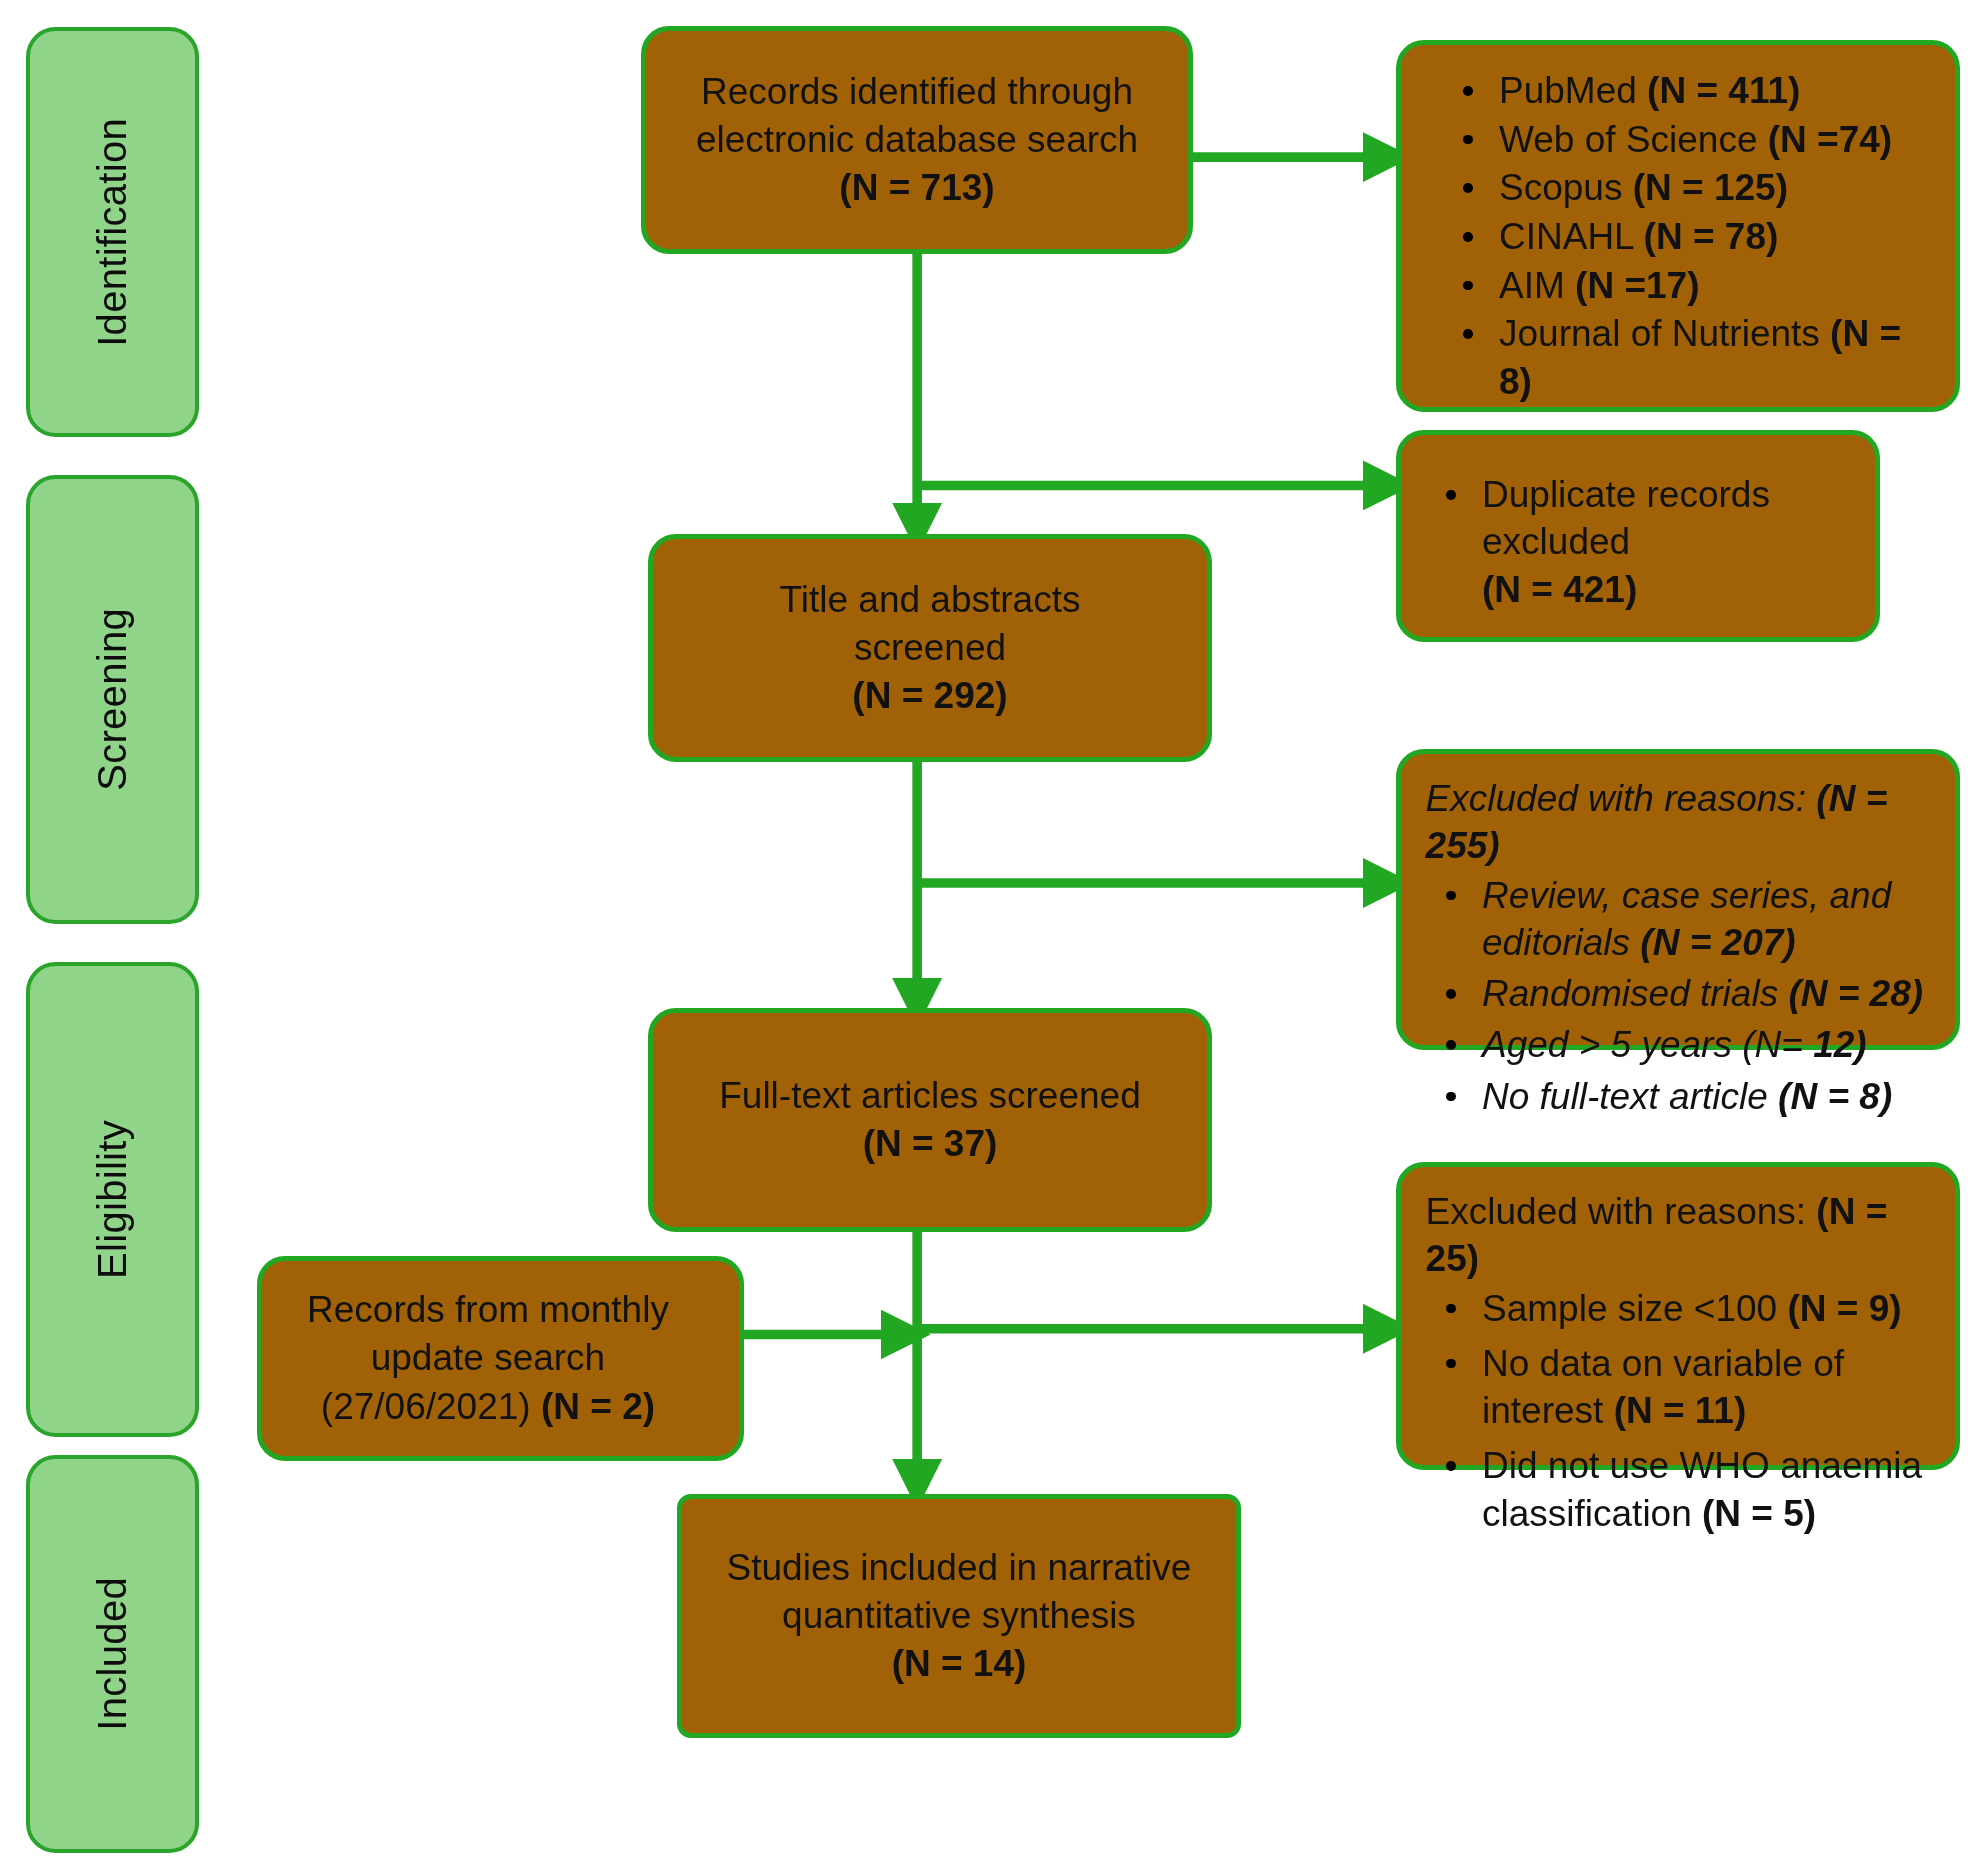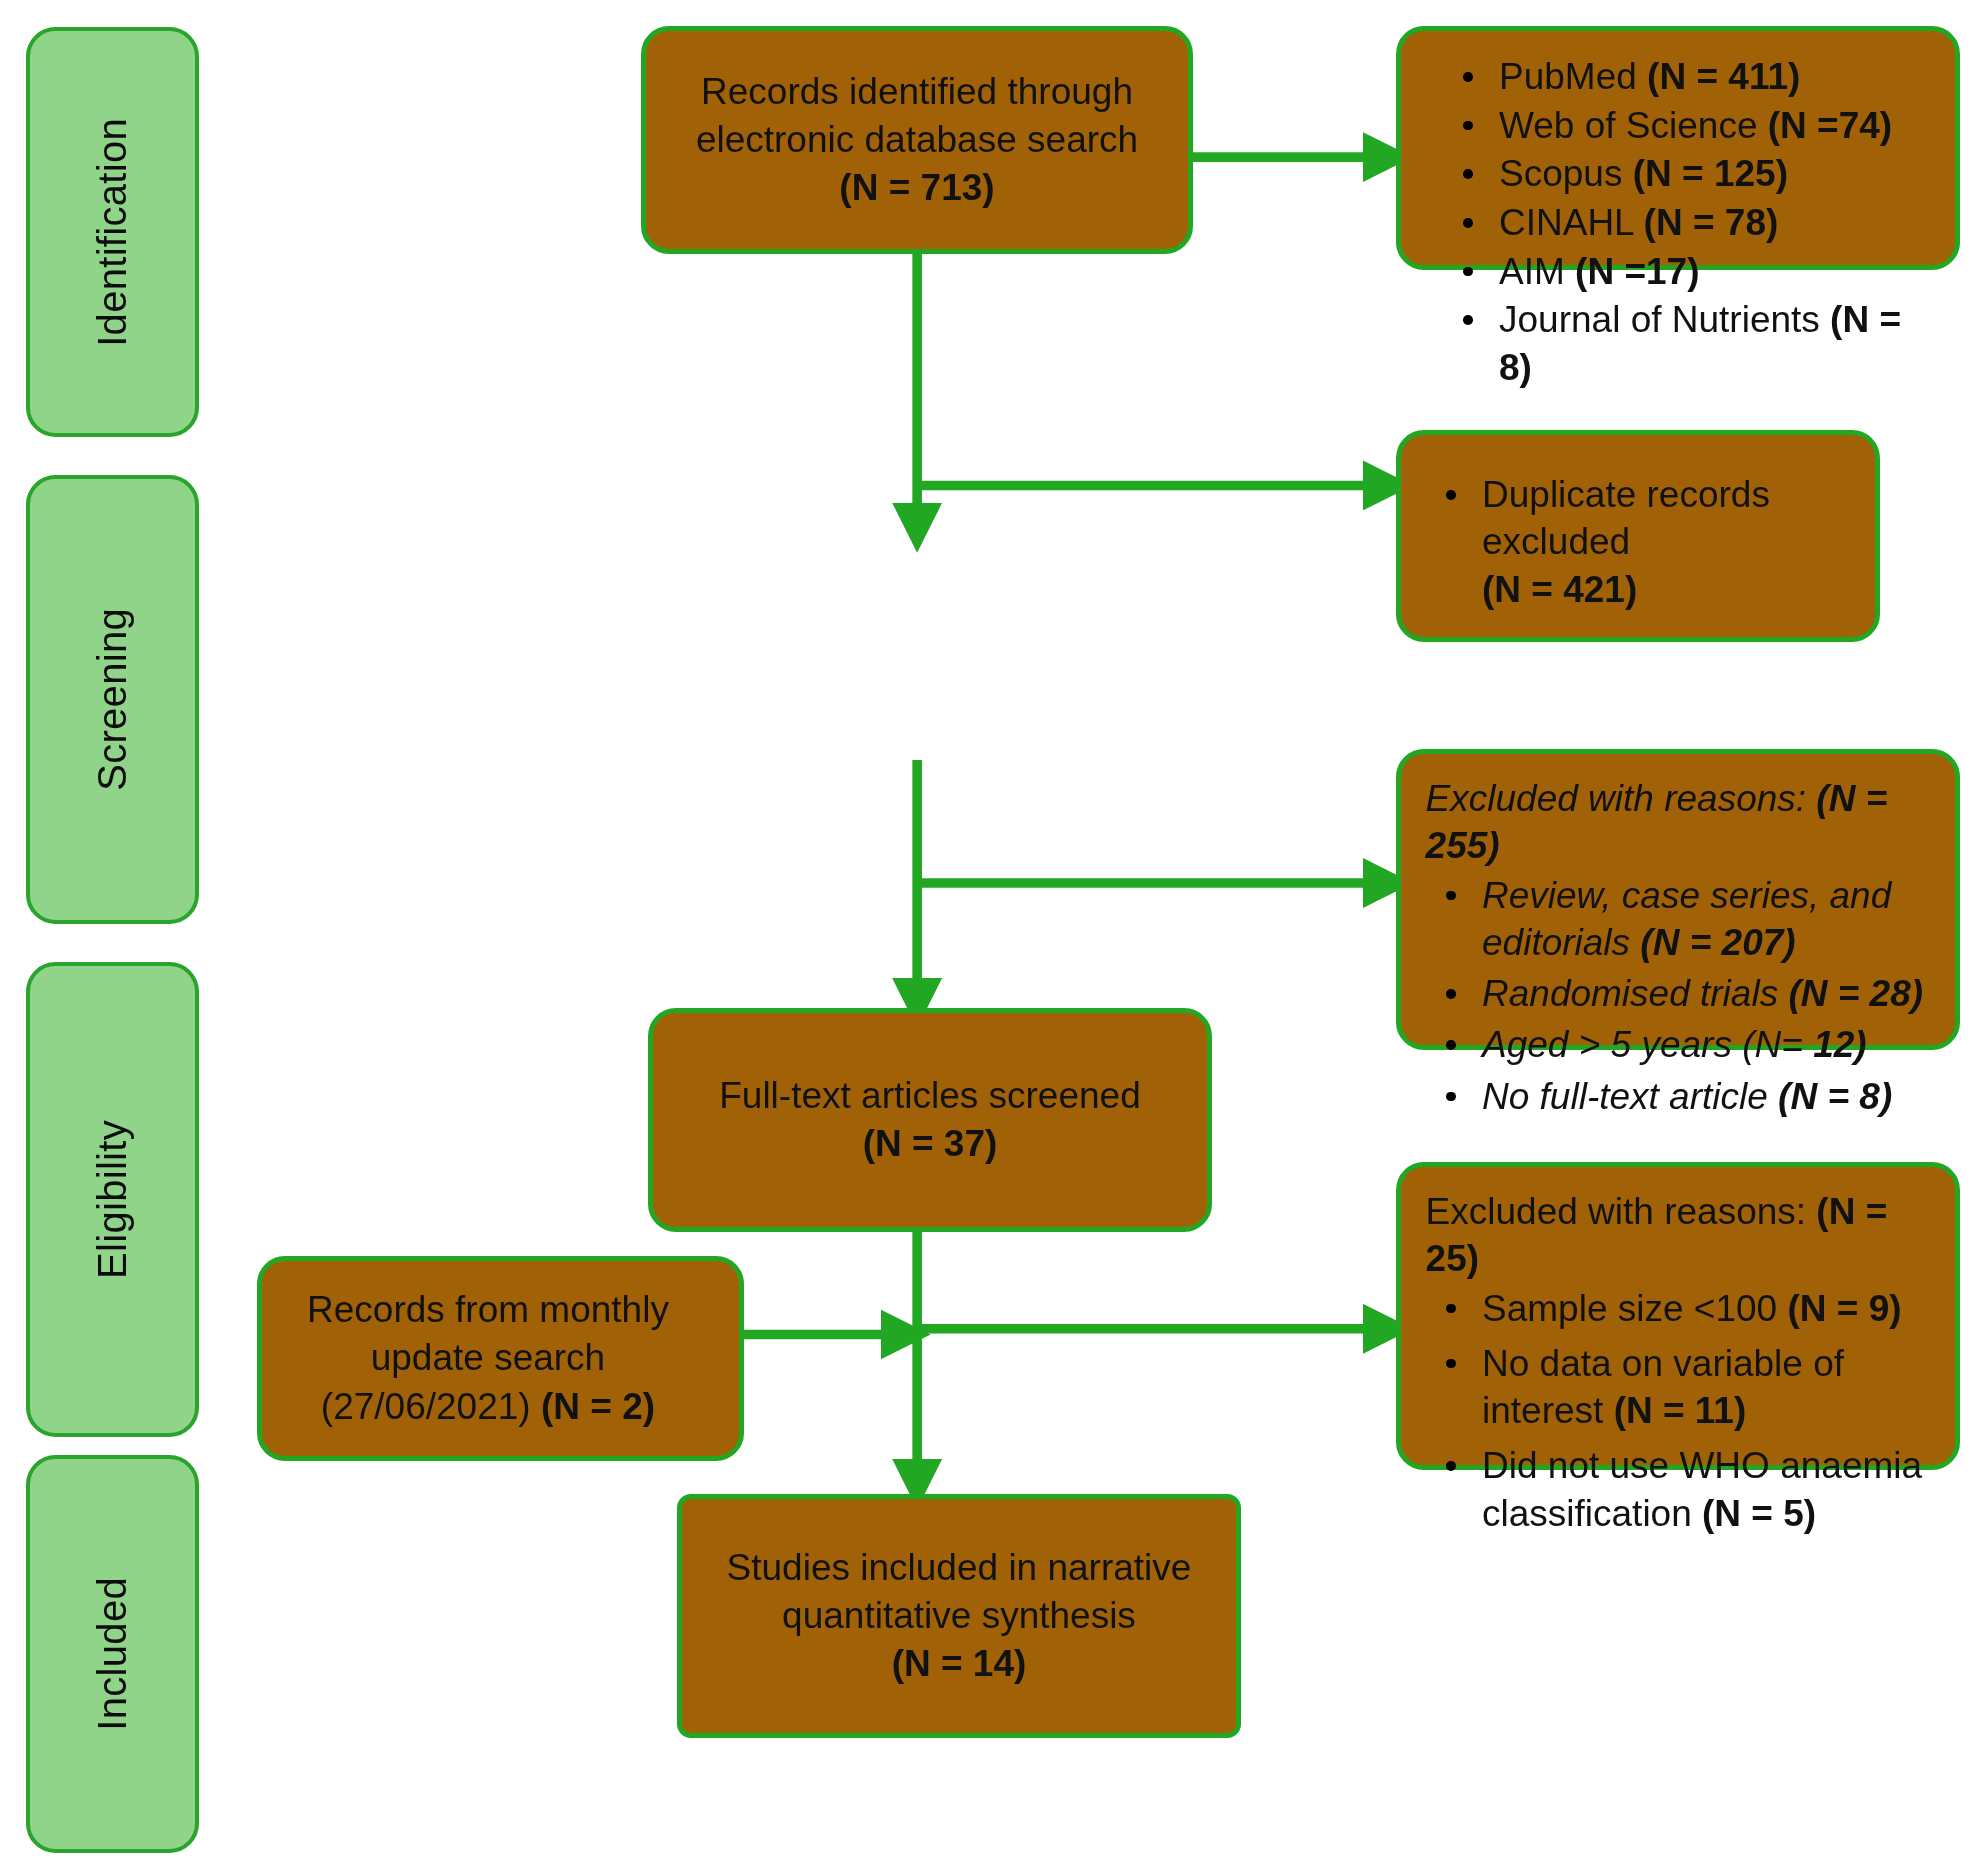--- a/index.html
+++ b/index.html
@@ -150,20 +150,27 @@
   </div>
 
   <div class="box box-center" style="left:641px; top:26px; width:552px; height:228px;">
     <div class="box-text">
       <span>Records identified through</span><br>
       <span>electronic database search</span><br>
       <b>(N = 713)</b>
     </div>
   </div>
 
+  <div class="box box-center" style="left:648px; top:534px; width:564px; height:228px;">
+    <div class="box-text">
+      <span>Title and abstracts</span><br>
+      <span>screened</span><br>
+      <b>(N = 292)</b>
+    </div>
+  </div>
 
   <div class="box box-center" style="left:648px; top:1008px; width:564px; height:224px;">
     <div class="box-text">
       <span>Full-text articles screened</span><br>
       <b>(N = 37)</b>
     </div>
   </div>
 
   <div class="box" style="left:257px; top:1256px; width:487px; height:205px; display:flex; align-items:center;">
     <div class="box-text" style="text-align:center; padding-left:45px;">
@@ -174,21 +181,21 @@
   </div>
 
   <div class="box box-center" style="left:677px; top:1494px; width:564px; height:244px;border-radius:14px;">
     <div class="box-text">
       <span>Studies included in narrative</span><br>
       <span>quantitative synthesis</span><br>
       <b>(N = 14)</b>
     </div>
   </div>
 
-  <div class="box box-list" style="left:1396px; top:26px; width:564px; height:244px;padding-left:39px;">
+  <div class="box box-list" style="left:1396px; top:40px; width:564px; height:372px;padding-left:39px;">
     <ul class="bullets tight">
       <li><span>PubMed </span><b>(N = 411)</b></li>
       <li><span>Web of Science </span><b>(N =74)</b></li>
       <li><span>Scopus </span><b>(N = 125)</b></li>
       <li><span>CINAHL </span><b>(N = 78)</b></li>
       <li><span>AIM </span><b>(N =17)</b></li>
       <li><span>Journal of Nutrients </span><b>(N = 8)</b></li>
     </ul>
   </div>
 

